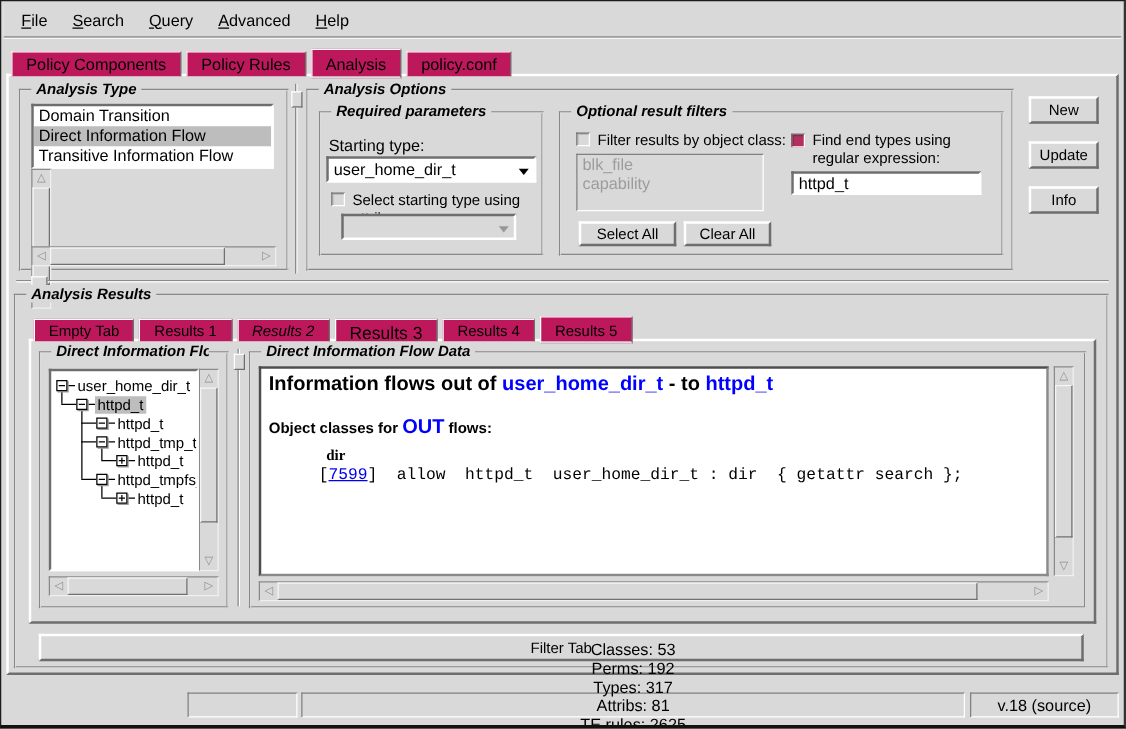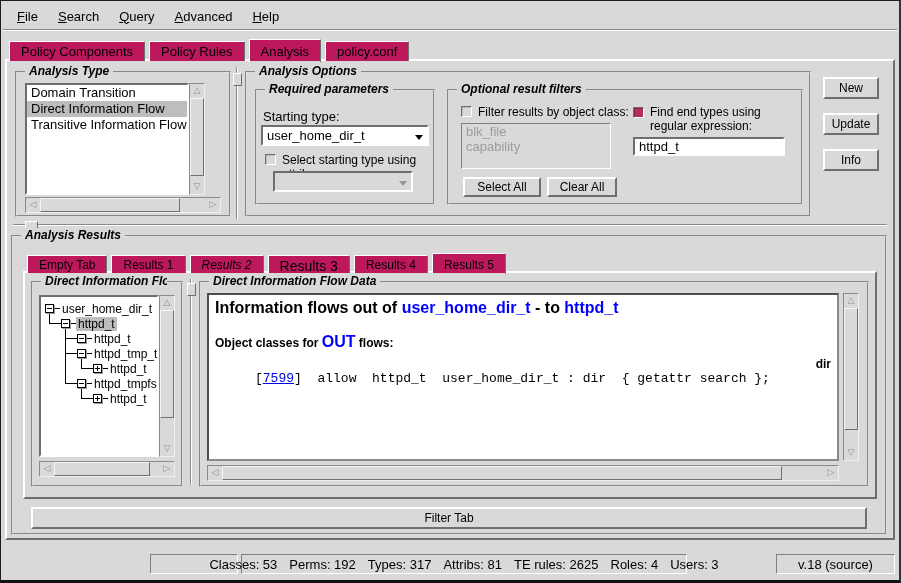--- a/index.html
+++ b/index.html
@@ -93,21 +93,21 @@
   .vline{ position:absolute; width:1px; background:#000; }
   .hline{ position:absolute; height:1px; background:#000; }
 
   
   .textarea{ position:absolute; background:#fff; border:2px solid; border-color:#4d4d4d #8a8a8a #8a8a8a #4d4d4d;
     overflow:hidden; padding:4px 6px; }
   .dheading{ font-size:16px; font-weight:bold; white-space:pre-wrap; }
   .dheading .blue{ color:#0000ff; }
   .dsub{ margin-top:16px; font-size:12px; font-weight:bold; white-space:pre-wrap; }
   .dsub .flow{ font-size:16px; color:#0000ff; }
-  .dclass{ margin-top:6px; padding-left:46px; font-family:Liberation Sans, sans-serif; font-size:12px; font-weight:bold;text-align:right; }
+  .dclass{ margin-top:6px; padding-left:46px; font-family:Liberation Serif, serif; font-size:12px; font-weight:bold; }
   .drule{ padding-left:40px; font-family:"Liberation Mono",monospace; font-size:13px; white-space:pre; }
   .drule a{ color:#0000ee; text-decoration:underline; }
 
   
   .statusbar{ position:absolute; left:1px; right:1px; bottom:2px; height:29px; }
   .sbox{ position:absolute; top:5px; height:20px; border:1px solid; border-color:#808080 #fff #fff #808080;
     display:flex; align-items:center; justify-content:center; font-size:13px; }
   .stats span{ margin:0 6px; white-space:nowrap; }
 </style>
 </head>
@@ -127,21 +127,21 @@
     <div class="tab">Policy Components</div>
     <div class="tab">Policy Rules</div>
     <div class="tab active">Analysis</div>
     <div class="tab">policy.conf</div>
   </div>
 
   <div class="page" style="position:absolute;">
 
     <div class="lframe" style="left:8px;top:10px;width:216px;height:146px;">
       <span class="flabel">Analysis Type</span>
-      <div style="position:absolute;left:8px;top:10px;right:24px;display:flex;">
+      <div style="position:absolute;left:8px;top:10px;right:10px;display:flex;flex-direction:column;">
         <div class="listbox" style="flex:1;height:112px;">
           <div class="lb-item">Domain Transition</div>
           <div class="lb-item sel">Direct Information Flow</div>
           <div class="lb-item">Transitive Information Flow</div>
         </div>
         <div class="vscroll" style="height:112px;">
           <div class="sarr">△</div>
           <div class="sthumb" style="height:78px;"></div>
           <div class="strough"></div>
           <div class="sarr">▽</div>
@@ -319,21 +319,21 @@
           </div>
         </div>
       </div>
 
       <div class="btn" style="position:absolute;left:18px;right:18px;top:270px;height:22px;">Filter Tab</div>
     </div>
   </div>
 
   <div class="statusbar">
     <div class="sbox" style="left:148px;width:88px;"></div>
-    <div class="sbox stats" style="left:239px;width:446px;">
+    <div class="sbox stats" style="left:239px;width:531px;flex-direction:column;">
       <span>Classes: 53</span>
       <span>Perms: 192</span>
       <span>Types: 317</span>
       <span>Attribs: 81</span>
       <span>TE rules: 2625</span>
       <span>Roles: 4</span>
       <span>Users: 3</span>
     </div>
     <div class="sbox" style="right:3px;width:119px;">v.18 (source)</div>
   </div>

